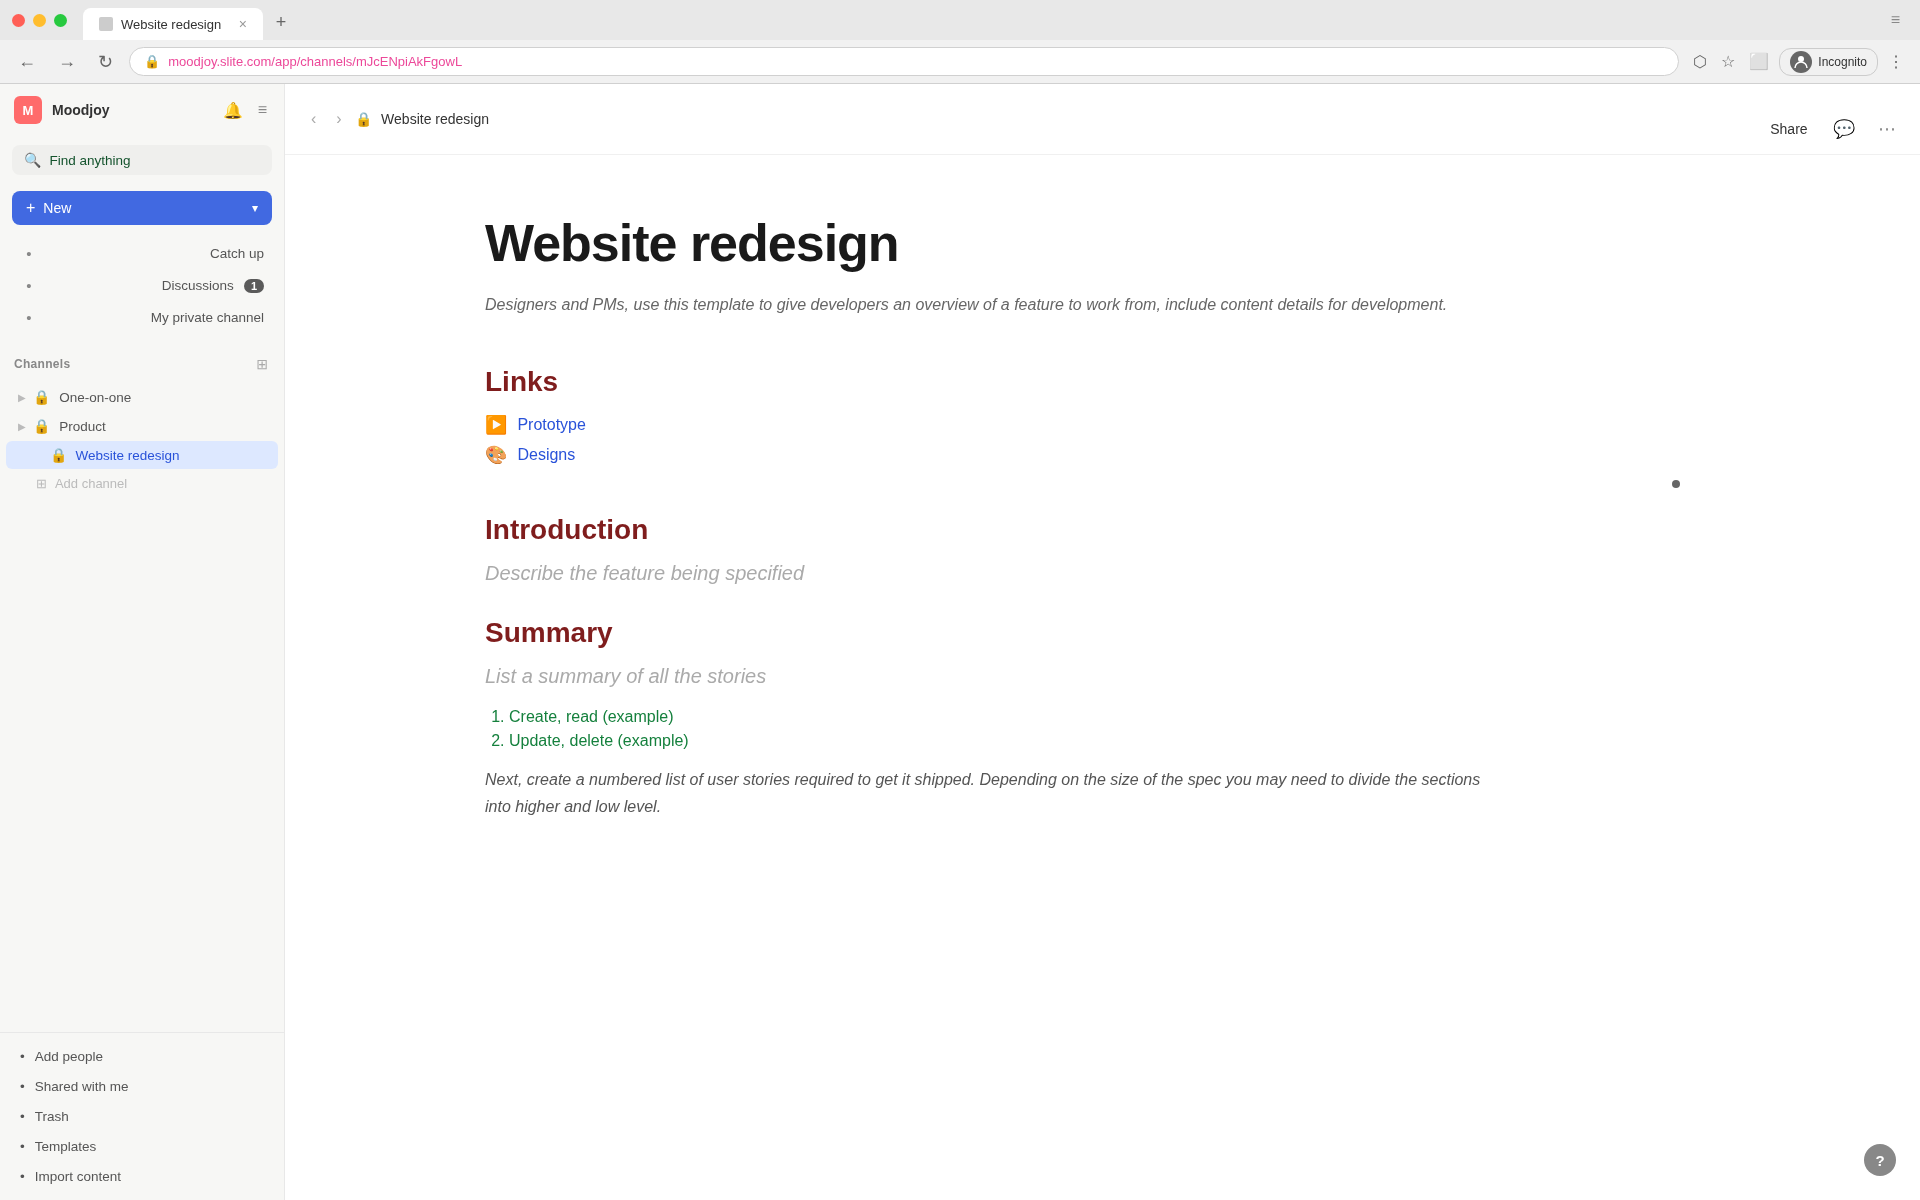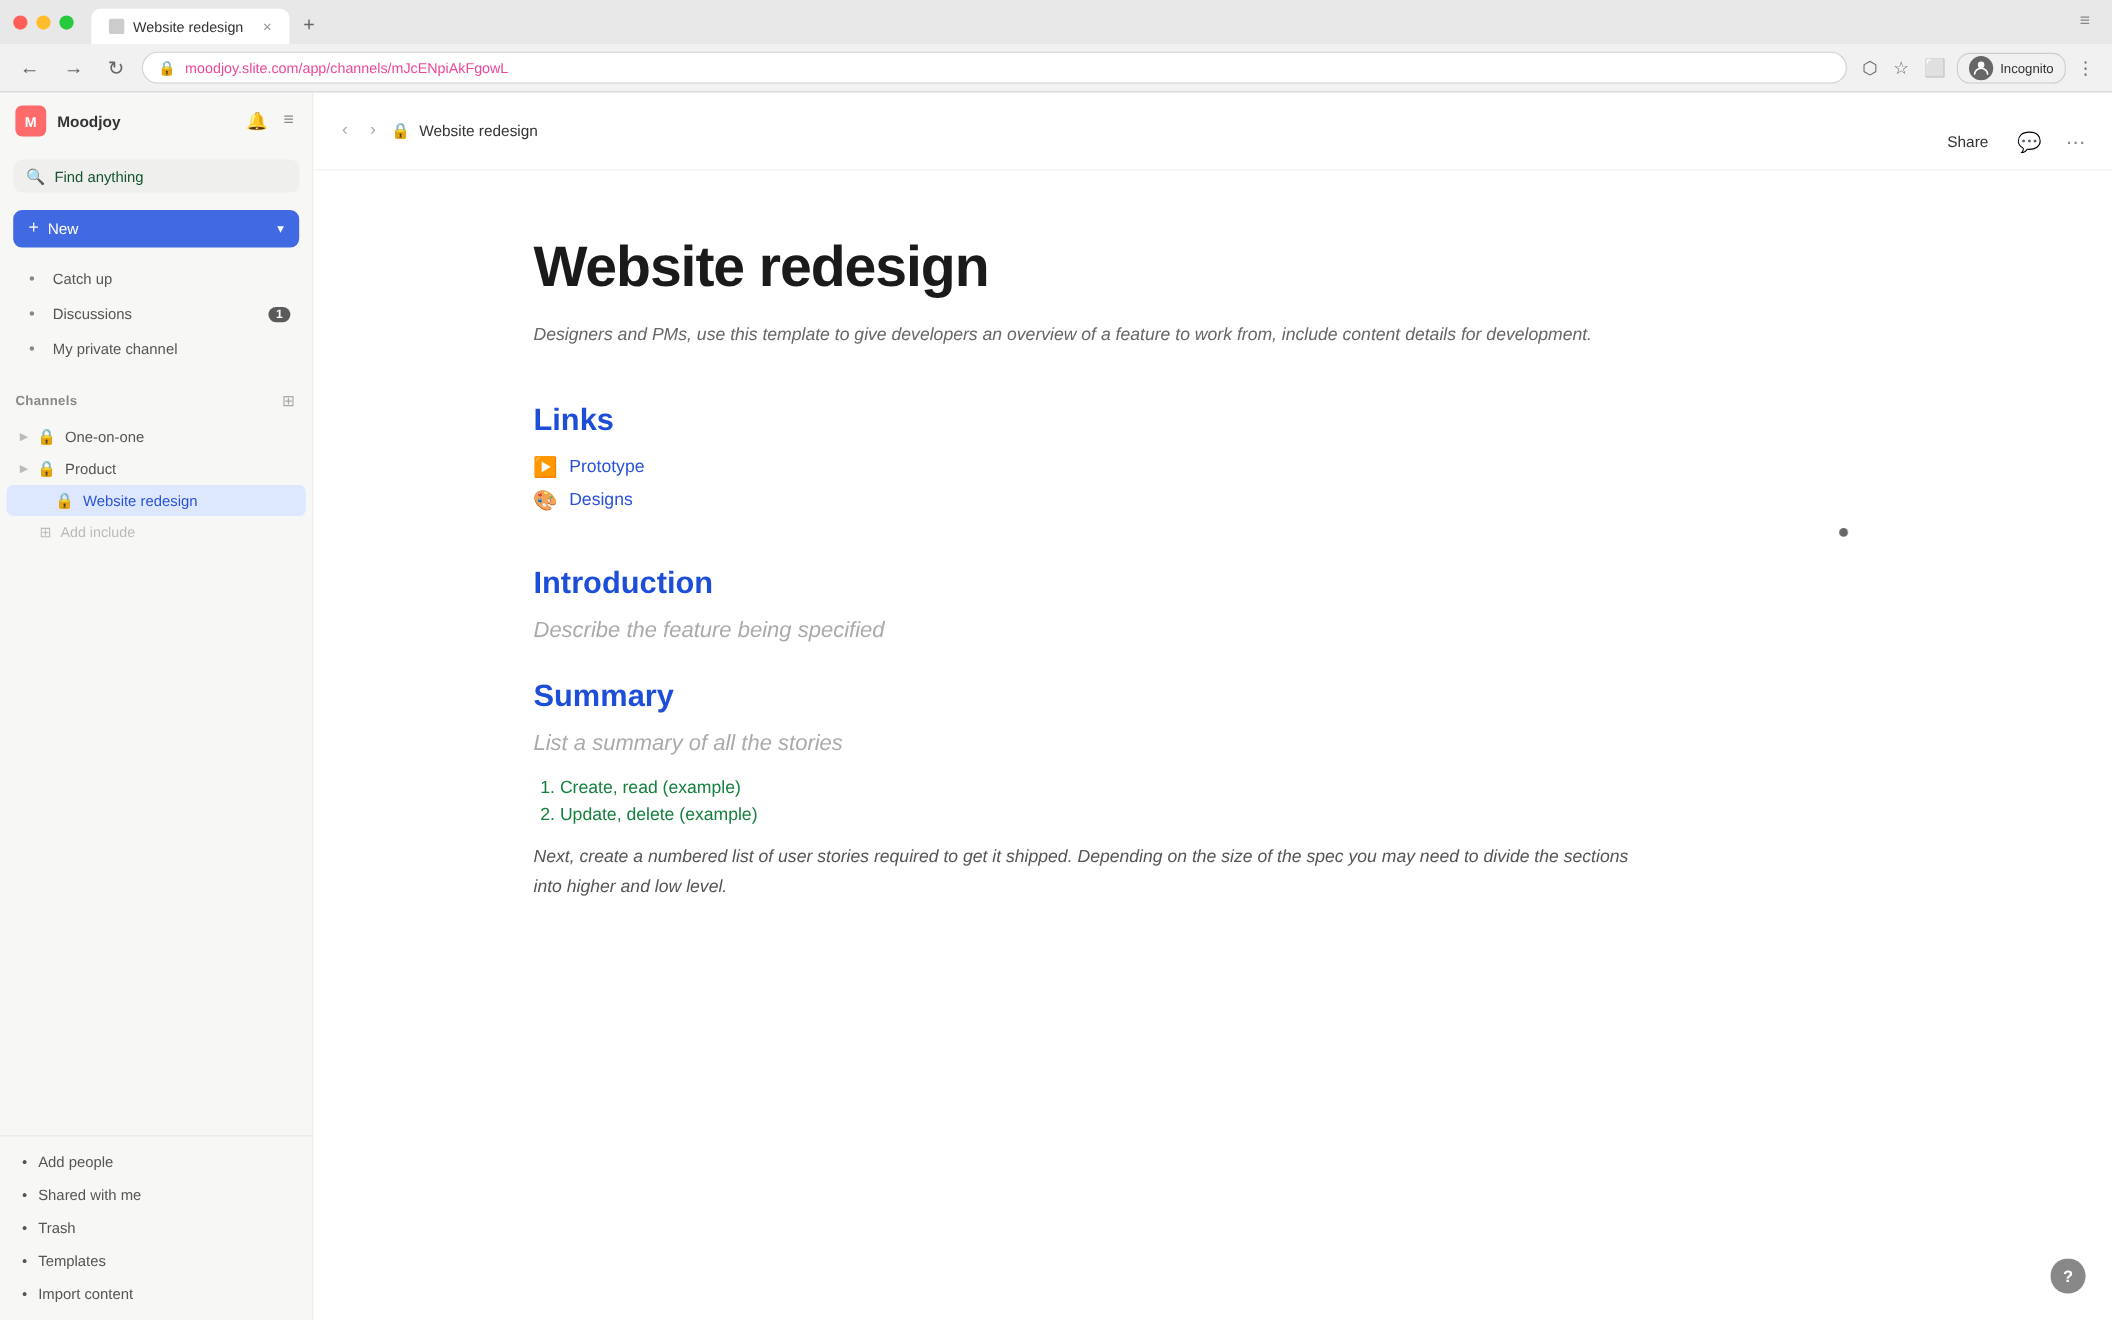--- a/index.html
+++ b/index.html
@@ -45,21 +45,21 @@
     .search-text { color: #14532d; font-size: 13.5px; }
 
     .new-button { margin: 8px 12px; background: #4169e1; border-radius: 8px; padding: 8px 14px; display: flex; align-items: center; gap: 8px; cursor: pointer; color: #fff; font-size: 14px; font-weight: 500; }
     .new-plus { font-size: 16px; font-weight: 300; }
     .new-label { flex: 1; }
     .new-chevron { font-size: 12px; }
 
     .sidebar-nav { padding: 4px 0; }
     .nav-item { display: flex; align-items: center; padding: 7px 14px; gap: 10px; cursor: pointer; border-radius: 6px; margin: 1px 6px; color: #555; font-size: 13.5px; }
     .nav-item-icon { font-size: 15px; color: #888; width: 18px; text-align: center; }
-    .nav-item-label { flex: 1; }
+    .nav-item-label { flex: 1; text-align: right; }
     .nav-item-badge { background: #5a5a5a; color: #fff; border-radius: 10px; padding: 1px 7px; font-size: 11px; font-weight: 600; }
 
     .sidebar-section { padding: 16px 14px 4px; }
     .section-label { font-size: 12px; font-weight: 600; color: #888; letter-spacing: 0.3px; flex: 1; }
     .section-header { display: flex; align-items: center; gap: 20px; }
     .section-icon-btn { background: none; border: none; cursor: pointer; color: #aaa; font-size: 14px; padding: 2px; border-radius: 3px; }
 
     .channel-item { display: flex; align-items: center; padding: 6px 14px 6px 20px; gap: 8px; cursor: pointer; border-radius: 6px; margin: 1px 6px; color: #555; font-size: 13.5px; }
     .channel-expand { color: #bbb; font-size: 10px; margin-left: -8px; }
     .channel-icon { font-size: 14px; color: #888; }
@@ -82,21 +82,21 @@
     .breadcrumb-title { font-size: 14px; color: #333; font-weight: 500; }
     .doc-actions { display: flex; align-items: center; gap: 14px; margin-top: 20px; }
     .share-btn { background: none; border: none; cursor: pointer; font-size: 14px; font-weight: 500; color: #333; padding: 4px 8px; border-radius: 4px; }
     .action-icon-btn { background: none; border: none; cursor: pointer; color: #888; font-size: 18px; padding: 4px; border-radius: 4px; }
 
     .doc-body { flex: 1; overflow-y: auto; padding: 60px 200px 80px; max-width: 1400px; }
     .doc-title { font-size: 52px; font-weight: 800; color: #1a1a1a; margin-bottom: 20px; line-height: 1.1; letter-spacing: -1px; }
     .doc-subtitle { font-size: 16px; color: #666; font-style: italic; line-height: 1.6; margin-bottom: 48px; }
 
     .doc-section { margin-bottom: 48px; }
-    .doc-h2 { font-size: 28px; font-weight: 700; color: #1d4ed8; margin-bottom: 16px; }
+    .doc-h2 { font-size: 28px; font-weight: 700; color: #7f1d1d; margin-bottom: 16px; }
     .doc-link-item { display: flex; align-items: center; gap: 10px; margin-bottom: 8px; font-size: 16px; color: #2952d9; cursor: pointer; text-decoration: none; }
     .link-emoji { font-size: 18px; }
 
     .doc-h2-section { margin-bottom: 32px; }
     .doc-placeholder { font-size: 20px; color: #aaa; font-style: italic; margin-bottom: 20px; }
     .doc-list { margin-left: 24px; }
     .doc-list li { font-size: 16px; color: #15803d; margin-bottom: 6px; cursor: pointer; }
     .doc-paragraph { font-size: 16px; color: #555; line-height: 1.7; font-style: italic; margin-top: 16px; }
 
     
@@ -215,21 +215,21 @@
         <span class="channel-label">Product</span>
       </div>
 
       <div class="channel-sub-item active">
         <span class="channel-icon">🔒</span>
         <span class="channel-label">Website redesign</span>
       </div>
 
       <div class="add-channel">
         <span>⊞</span>
-        <span>Add include</span>
+        <span>Add channel</span>
       </div>
     </div>
 
     <div class="sidebar-bottom">
       <div class="bottom-nav-item">
         <span>•</span>
         <span>Add people</span>
       </div>
       <div class="bottom-nav-item">
         <span>•</span>

